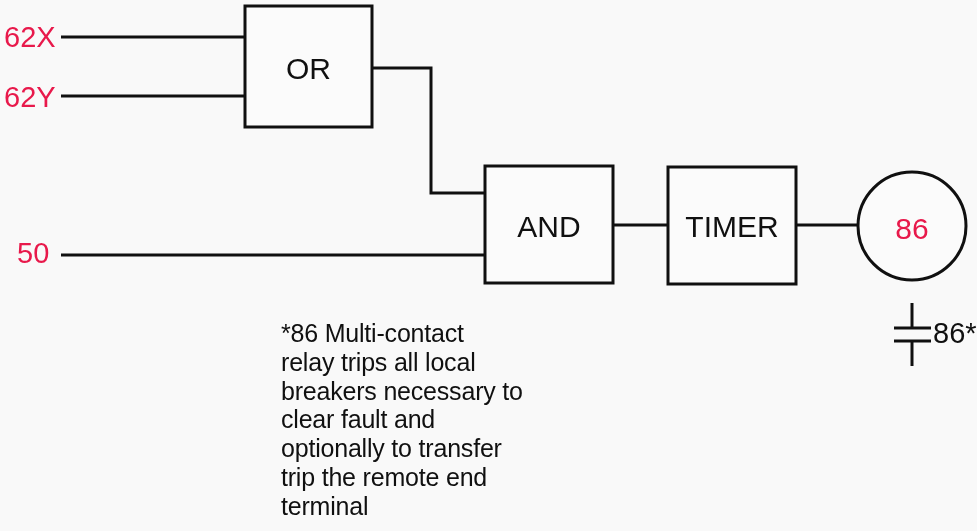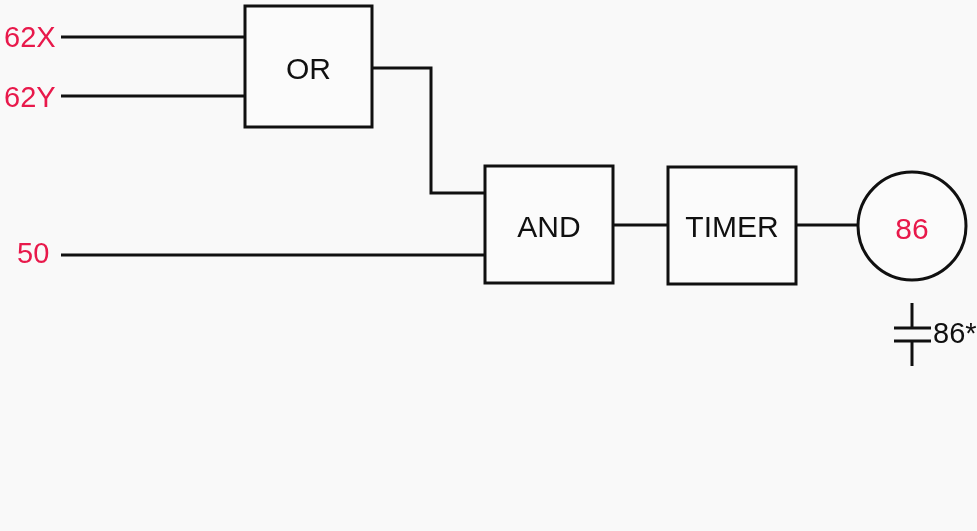--- a/index.html
+++ b/index.html
@@ -124,14 +124,21 @@
       <line class="contact-line" x1="912" y1="341" x2="912" y2="366"></line>
     </g>
     <text class="contact-label" x="933" y="333">86*</text>
 
     <text class="input-label" x="4" y="37">62X</text>
     <text class="input-label" x="4" y="97">62Y</text>
     <text class="input-label" x="17" y="253">50</text>
 
   </svg>
 
+  <div class="note-text">*86 Multi-contact
+relay trips all local
+breakers necessary to
+clear fault and
+optionally to transfer
+trip the remote end
+terminal</div>
 
 </div>
 
 </body></html>

